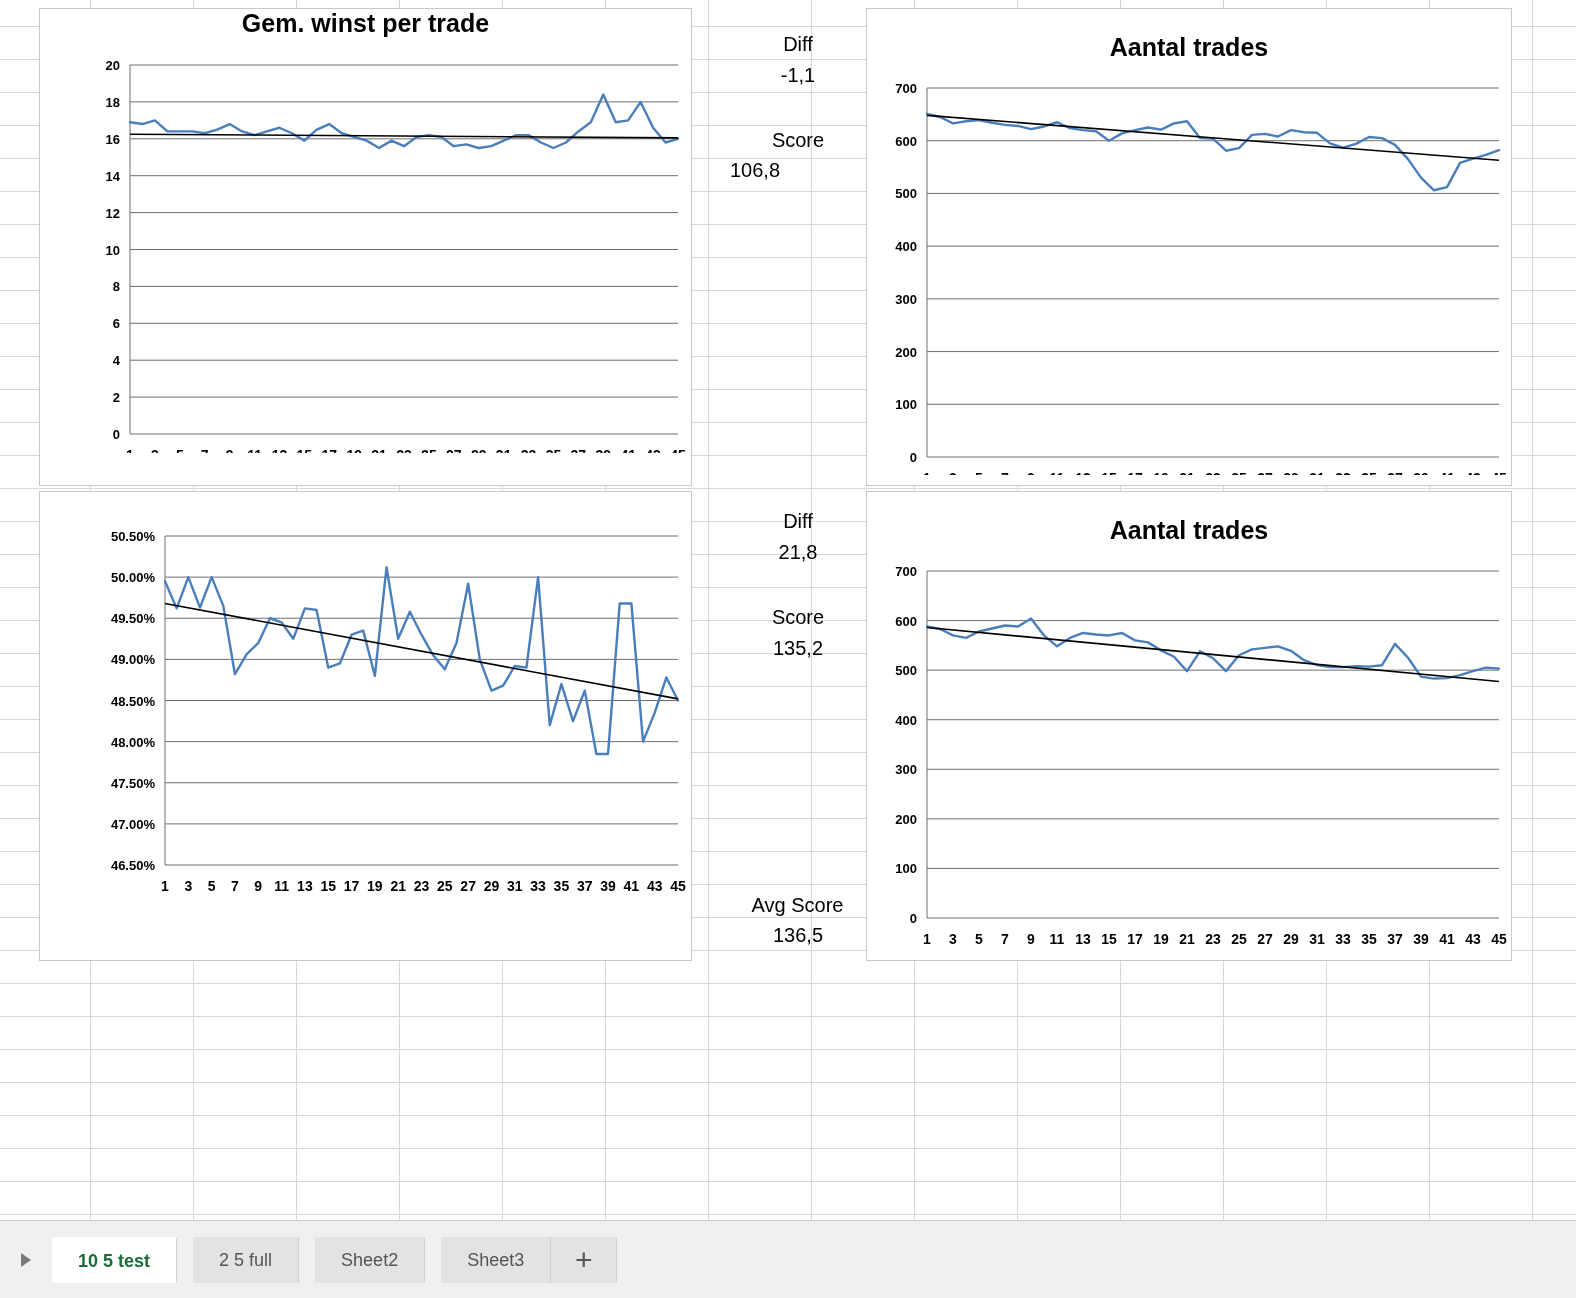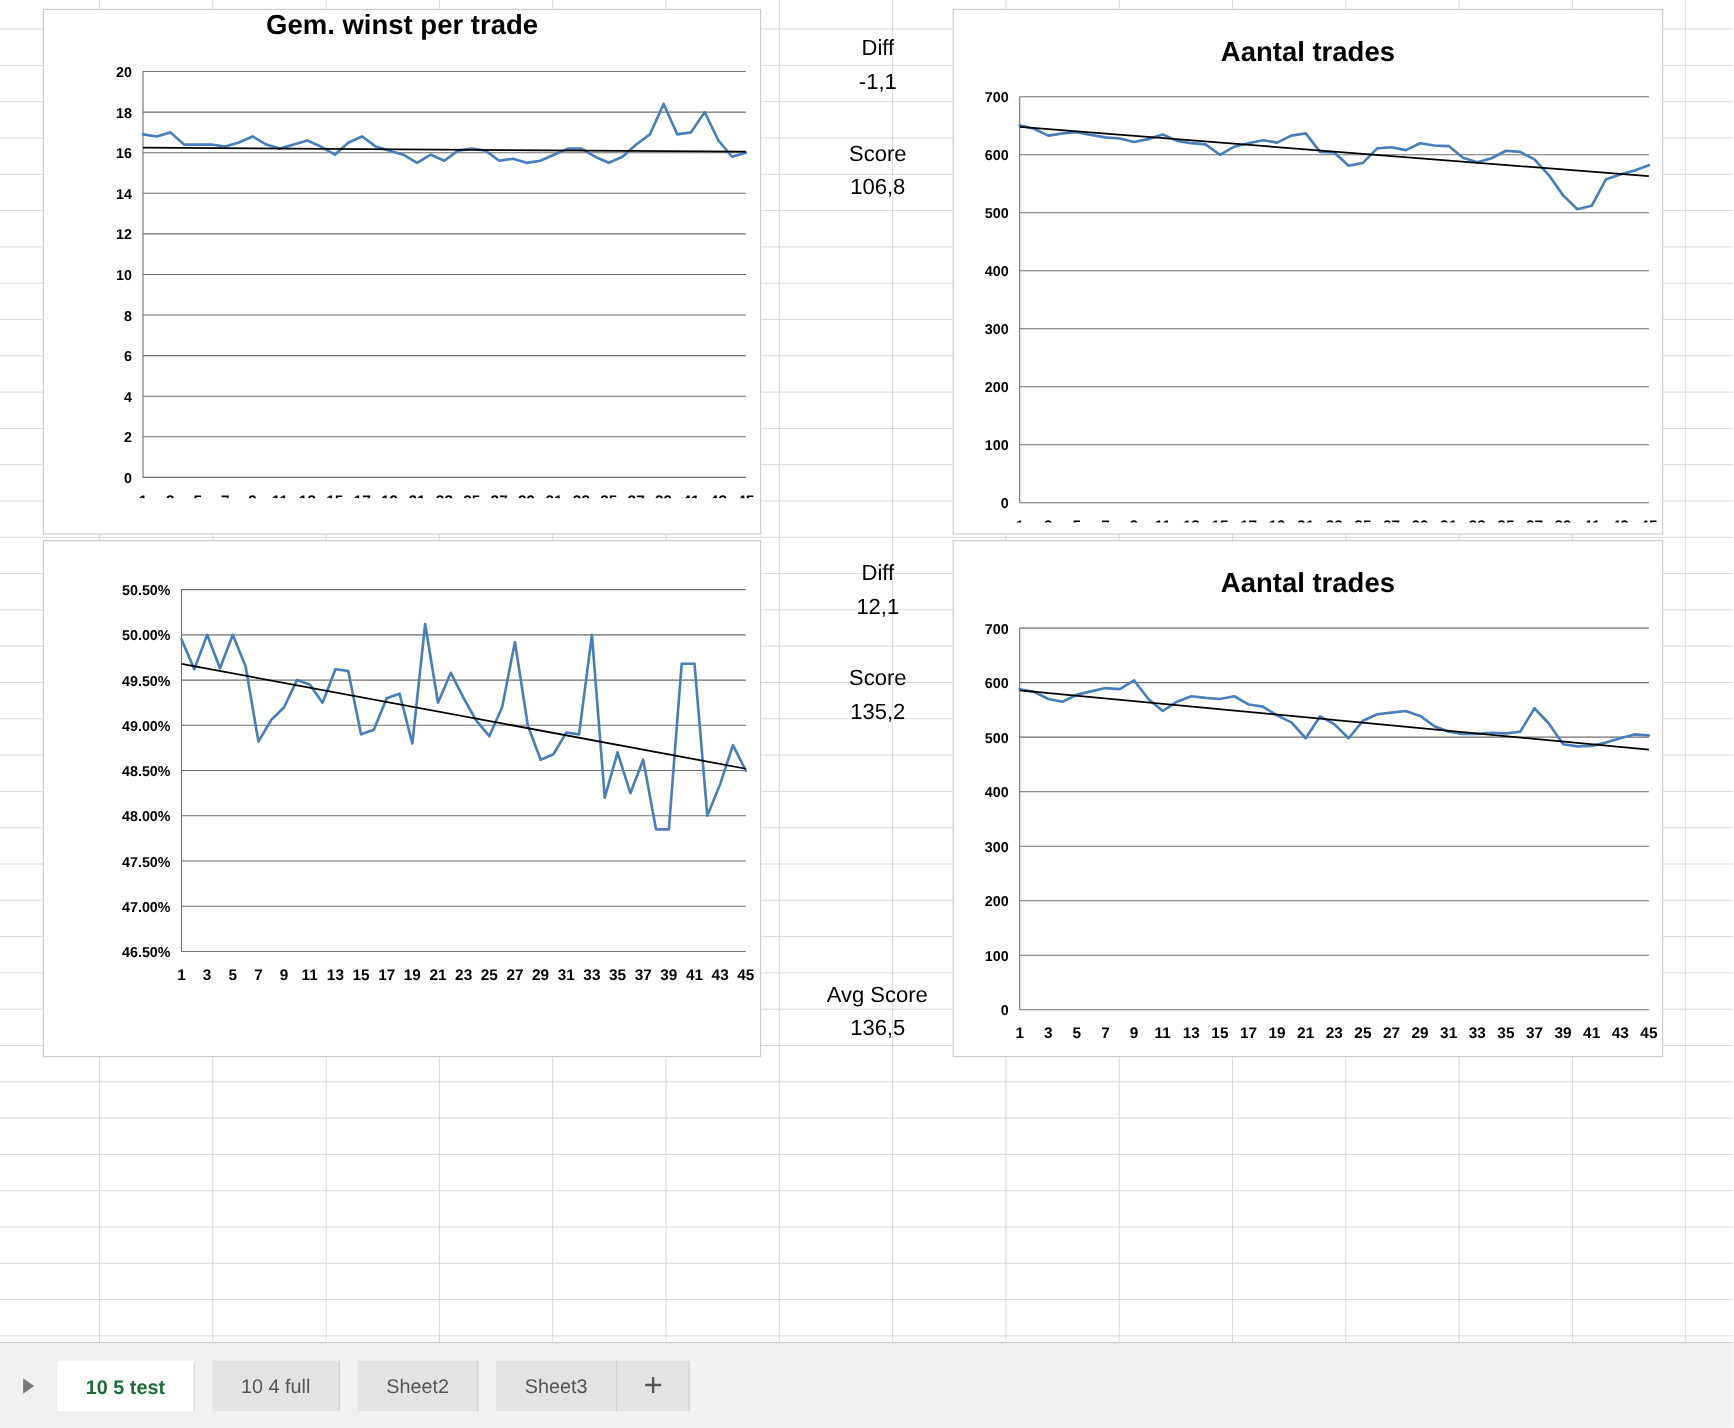--- a/index.html
+++ b/index.html
@@ -310,36 +310,36 @@
         <text x="606" y="399" text-anchor="middle" font-size="14" font-weight="bold" font-family="&quot;Liberation Sans&quot;, sans-serif" fill="#000">43</text>
         <text x="632" y="399" text-anchor="middle" font-size="14" font-weight="bold" font-family="&quot;Liberation Sans&quot;, sans-serif" fill="#000">45</text>
         <polyline points="60,81.52000000000004 73,83.99857142857144 86,90.44285714285712 99,92.92142857142858 112,86.47714285714284 125,83.50285714285712 138,80.52857142857141 151,81.52000000000004 164,73.58857142857141 177,90.44285714285712 190,101.34857142857146 203,92.92142857142858 216,87.96428571428572 229,89.45142857142855 242,90.44285714285712 254.99999999999997,87.96428571428572 268,95.39999999999998 281,97.38285714285718 294,105.31428571428569 307,111.75857142857143 320,126.13428571428571 333,106.30571428571426 346,113.24571428571431 359,126.13428571428571 372,110.2714285714286 385.00000000000006,104.32285714285717 398,102.83571428571429 411,101.34857142857146 424,105.81 437,115.2285714285714 449.99999999999994,120.18571428571431 463,122.16857142857143 476,122.16857142857143 489,121.17714285714285 502,121.67285714285714 515,120.18571428571431 528,98.87 541,112.75 554,131.58714285714285 567,133.57000000000002 580,133.07428571428574 593,130.10000000000002 606,126.13428571428571 619,122.66428571428571 632,123.65571428571431" fill="none" stroke="#4a7ebb" stroke-width="2.4" stroke-linejoin="round" stroke-linecap="round"></polyline>
         <line x1="60" y1="82.51142857142855" x2="632" y2="136.54428571428573" stroke="#000000" stroke-width="1.6"></line>
       </svg>
   </div>
 
   <div class="stat-cell stat-label" style="left:748px; top:33px; width:100px;">Diff</div>
   <div class="stat-cell stat-value" style="left:748px; top:64px; width:100px;">-1,1</div>
   <div class="stat-cell stat-label" style="left:748px; top:129px; width:100px;">Score</div>
-  <div class="stat-cell stat-value" style="left:748px; top:159px; width:100px;">106,8</div>
+  <div class="stat-cell stat-value" style="left:705px; top:159px; width:100px;">106,8</div>
 
   <div class="stat-cell stat-label" style="left:748px; top:510px; width:100px;">Diff</div>
-  <div class="stat-cell stat-value" style="left:748px; top:541px; width:100px;">12,1</div>
+  <div class="stat-cell stat-value" style="left:748px; top:541px; width:100px;">21,8</div>
   <div class="stat-cell stat-label" style="left:748px; top:606px; width:100px;">Score</div>
   <div class="stat-cell stat-value" style="left:748px; top:637px; width:100px;">135,2</div>
 
   <div class="stat-cell stat-label" style="left:740px; top:894px; width:115px;">Avg Score</div>
   <div class="stat-cell stat-value" style="left:748px; top:924px; width:100px;">136,5</div>
 
   <div id="tabbar">
     <div id="tab-scroll">
       <div class="tri-right"></div>
     </div>
     <div id="tabs-container" style="display:flex; align-items:center;gap:16px;">
         <div class="tab active">10 5 test</div>
-        <div class="tab">10 4 full</div>
+        <div class="tab">2 5 full</div>
         <div class="tab">Sheet2</div>
         <div class="tab">Sheet3</div>
       </div>
     <div class="tab-add">+</div>
   </div>
 
 </div>
 
 </body></html>

